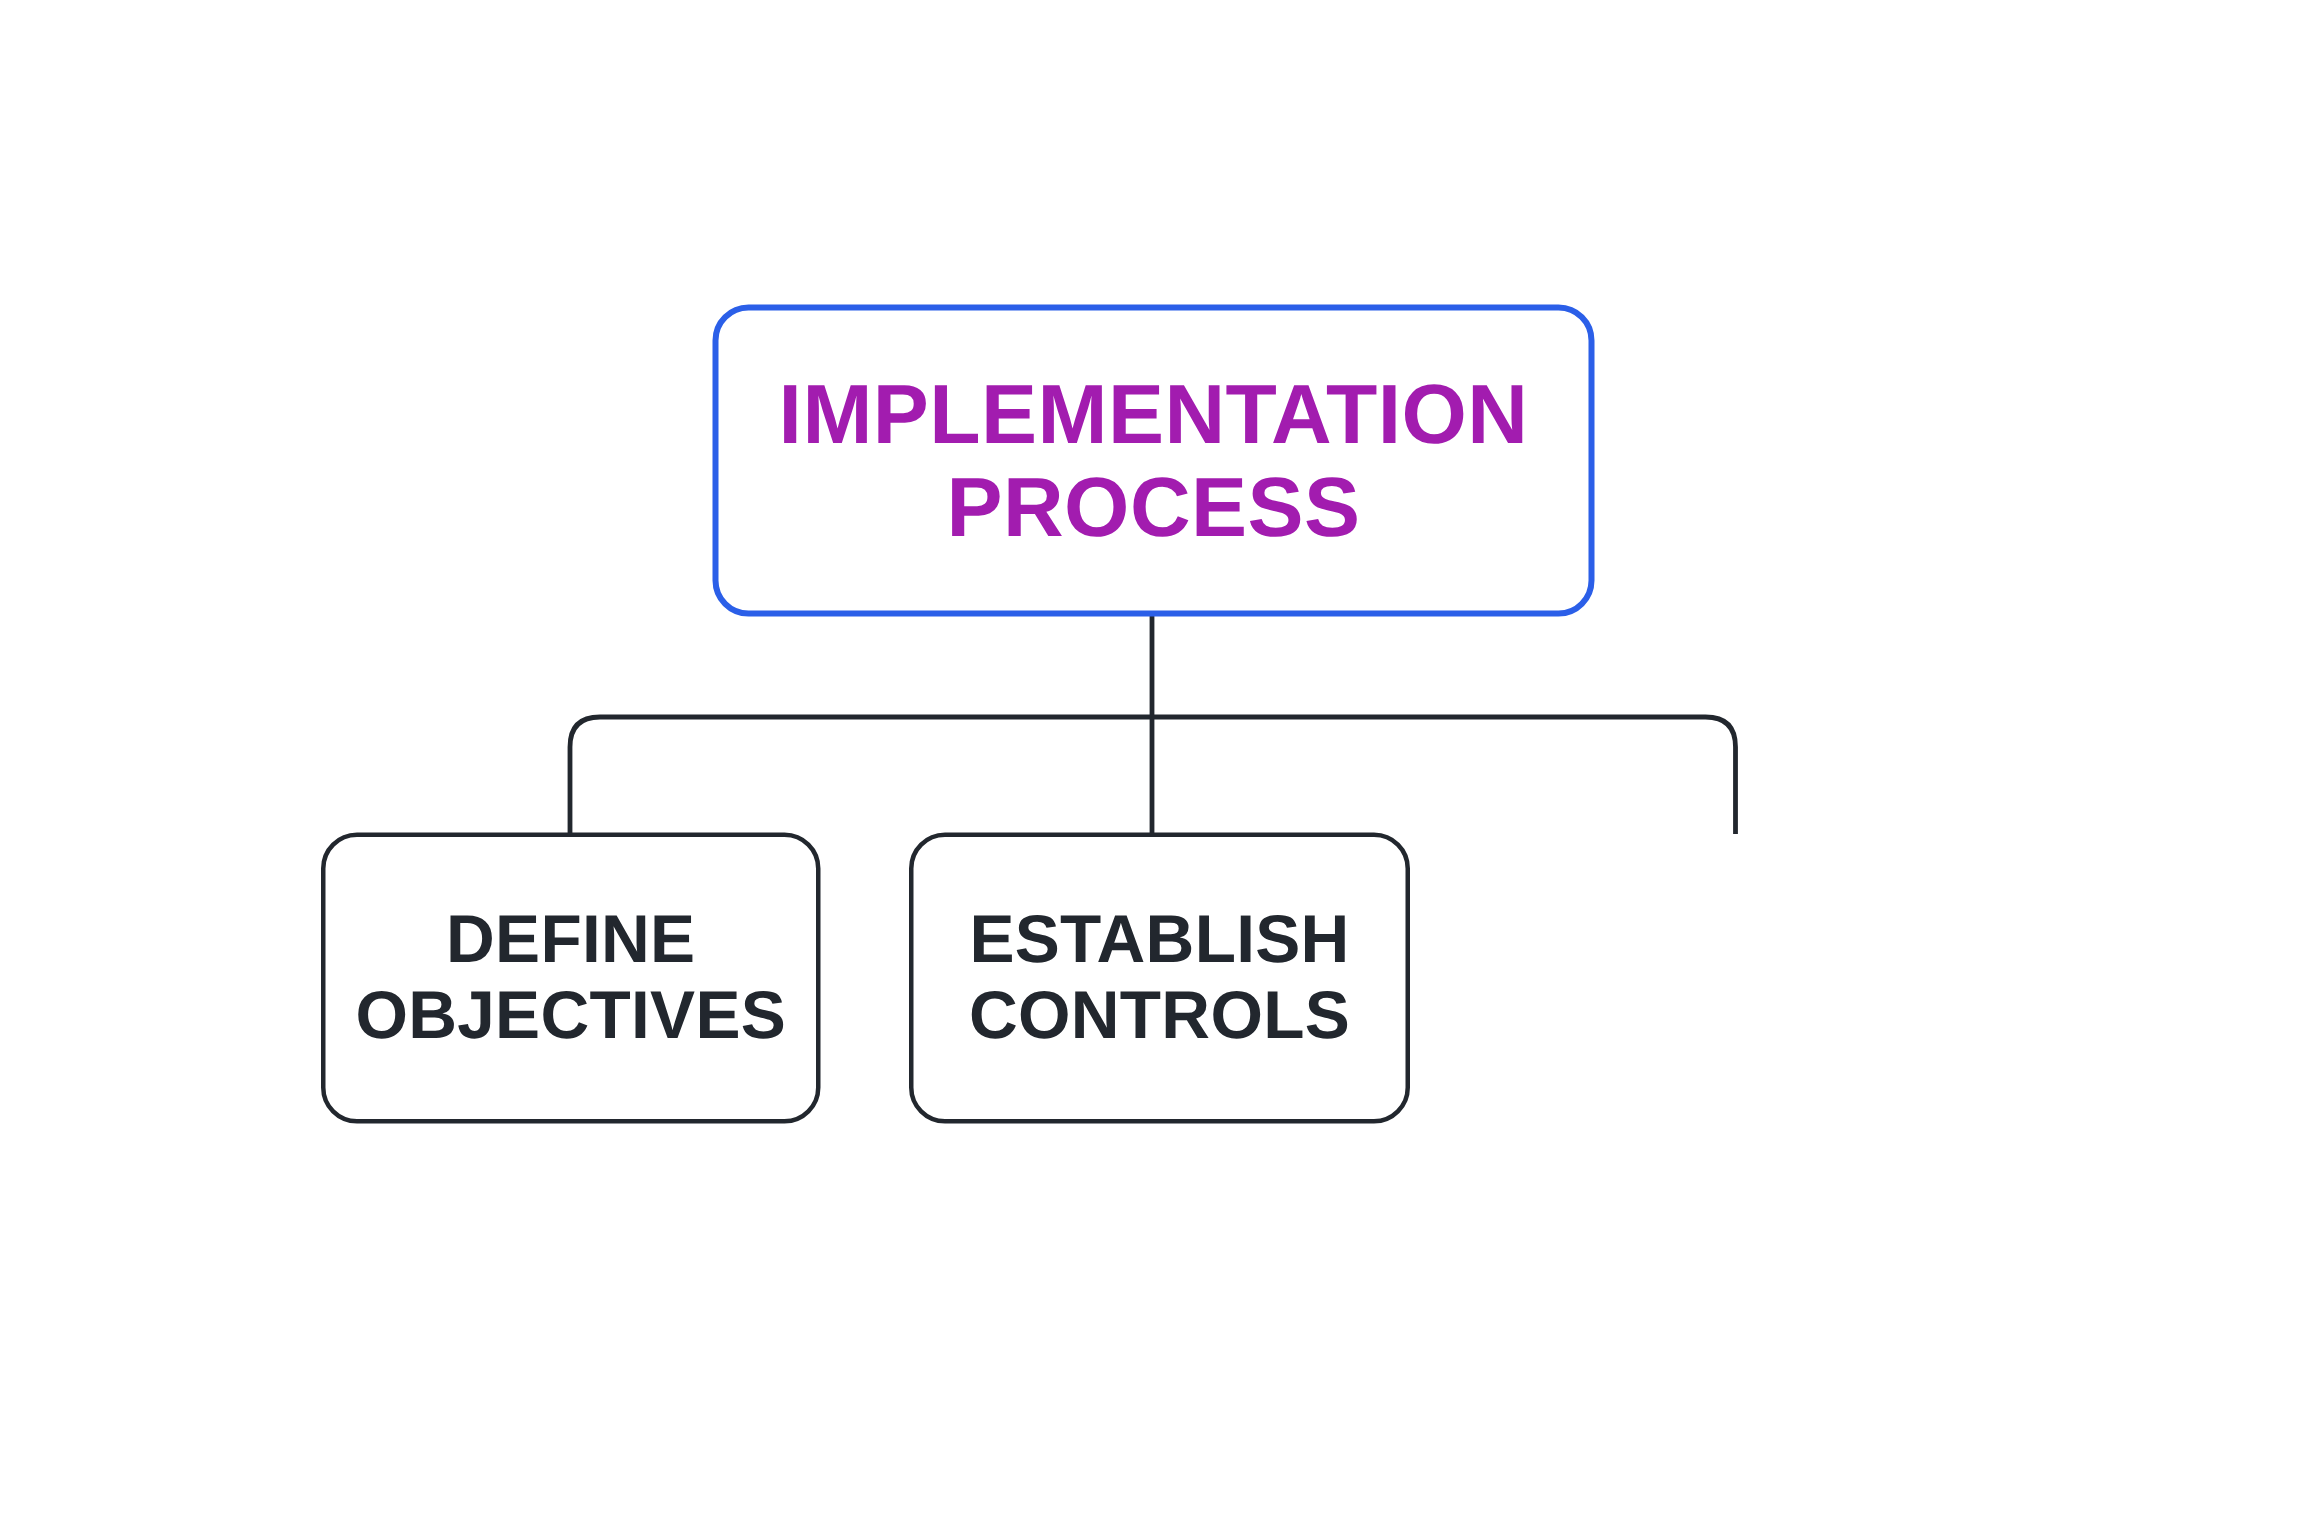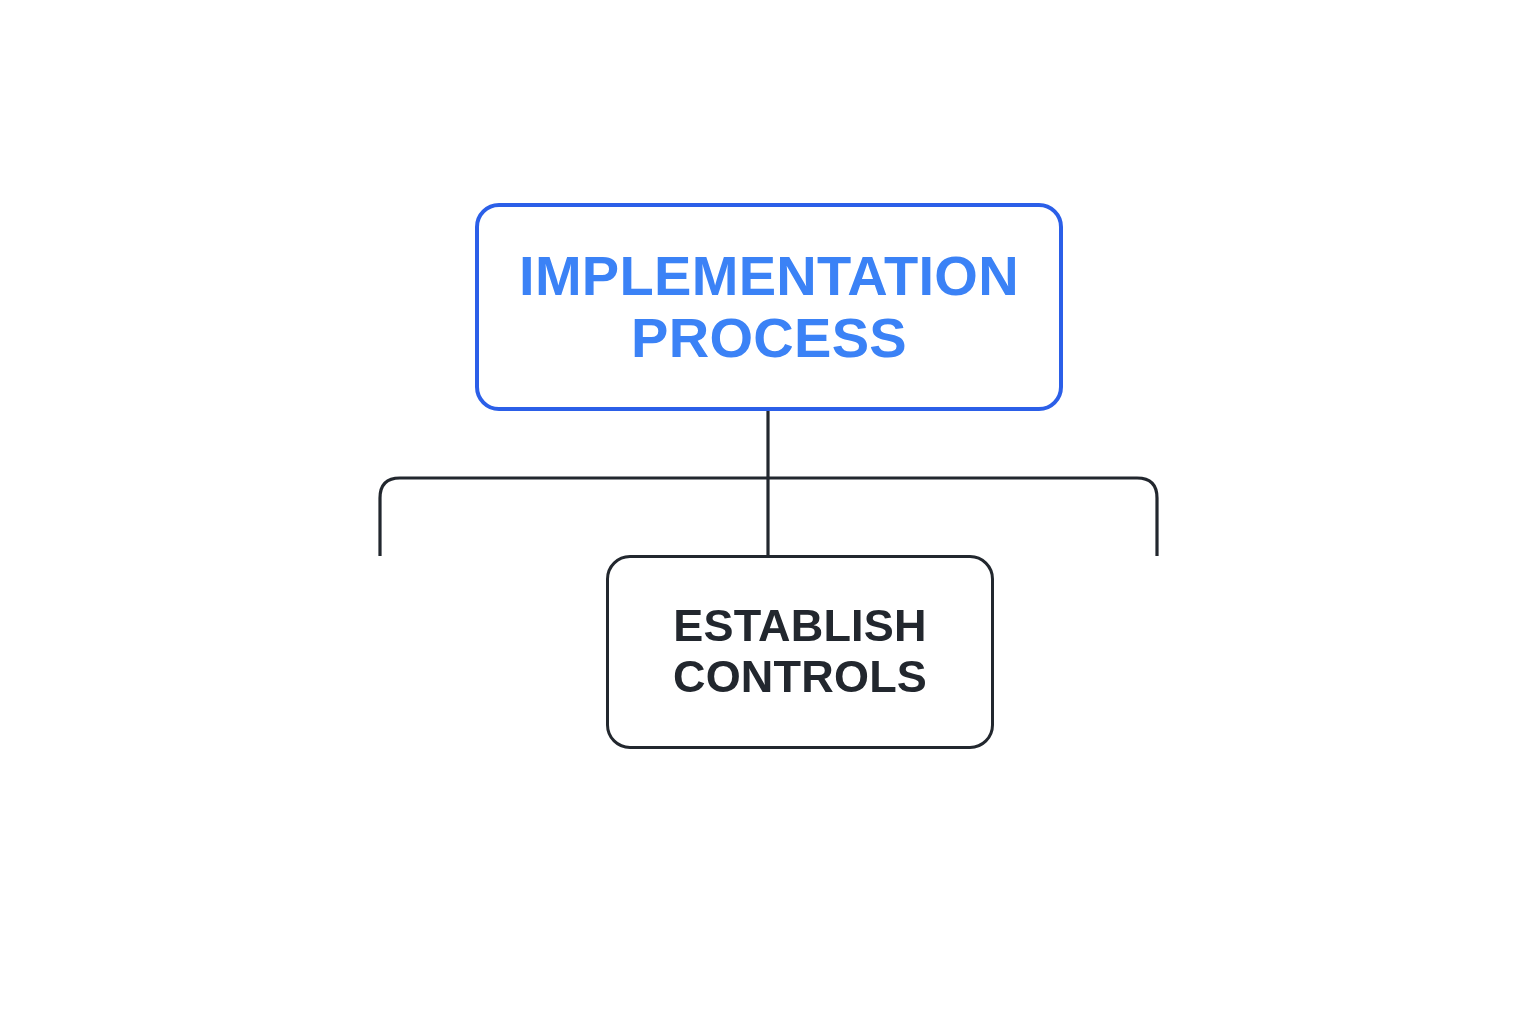--- a/index.html
+++ b/index.html
@@ -42,21 +42,21 @@
   #root-node {
     left: 475px;
     top: 203px;
     width: 588px;
     height: 208px;
     border-width: 4px;
     border-color: #2B5FE8;
     border-radius: 24px;
   }
   #root-node .node-label {
-    color: #3b82f6;
+    color: #a21caf;
     font-size: 56px;
     font-weight: bold;
     line-height: 1.11;
     letter-spacing: 0.3px;
   }
 
   
   .child-node {
     top: 555px;
     height: 194px;
@@ -66,21 +66,21 @@
   }
   .child-node .node-label {
     color: #22272E;
     font-size: 45px;
     font-weight: bold;
     line-height: 1.13;
     letter-spacing: 0.2px;
   }
 
   #child-node-0 { left: 214px;  width: 333px; }
-  #child-node-1 { left: 606px;  width: 388px; }
+  #child-node-1 { left: 606px;  width: 334px; }
   #child-node-2 { left: 990px;  width: 333px; }
 
   .node-label {
     display: block;
     white-space: pre-line;
     margin: 0;
     padding: 0 10px;
   }
 </style>
 </head>
@@ -95,20 +95,24 @@
     <path d="M 768 478 L 400 478 Q 380 478 380 498 L 380 556" fill="none" stroke="#22272E" stroke-width="3.2" stroke-linejoin="round" stroke-linecap="butt"></path>
 
     <path d="M 768 478 L 1137 478 Q 1157 478 1157 498 L 1157 556" fill="none" stroke="#22272E" stroke-width="3.2" stroke-linejoin="round" stroke-linecap="butt"></path>
   </svg>
 
   <div class="node" id="root-node">
     <span class="node-label">IMPLEMENTATION
 PROCESS</span>
   </div>
 
+  <div class="node child-node" id="child-node-0">
+    <span class="node-label">DEFINE
+OBJECTIVES</span>
+  </div>
 
   <div class="node child-node" id="child-node-1">
     <span class="node-label">ESTABLISH
 CONTROLS</span>
   </div>
 
 
 </div>
 
 </body></html>

